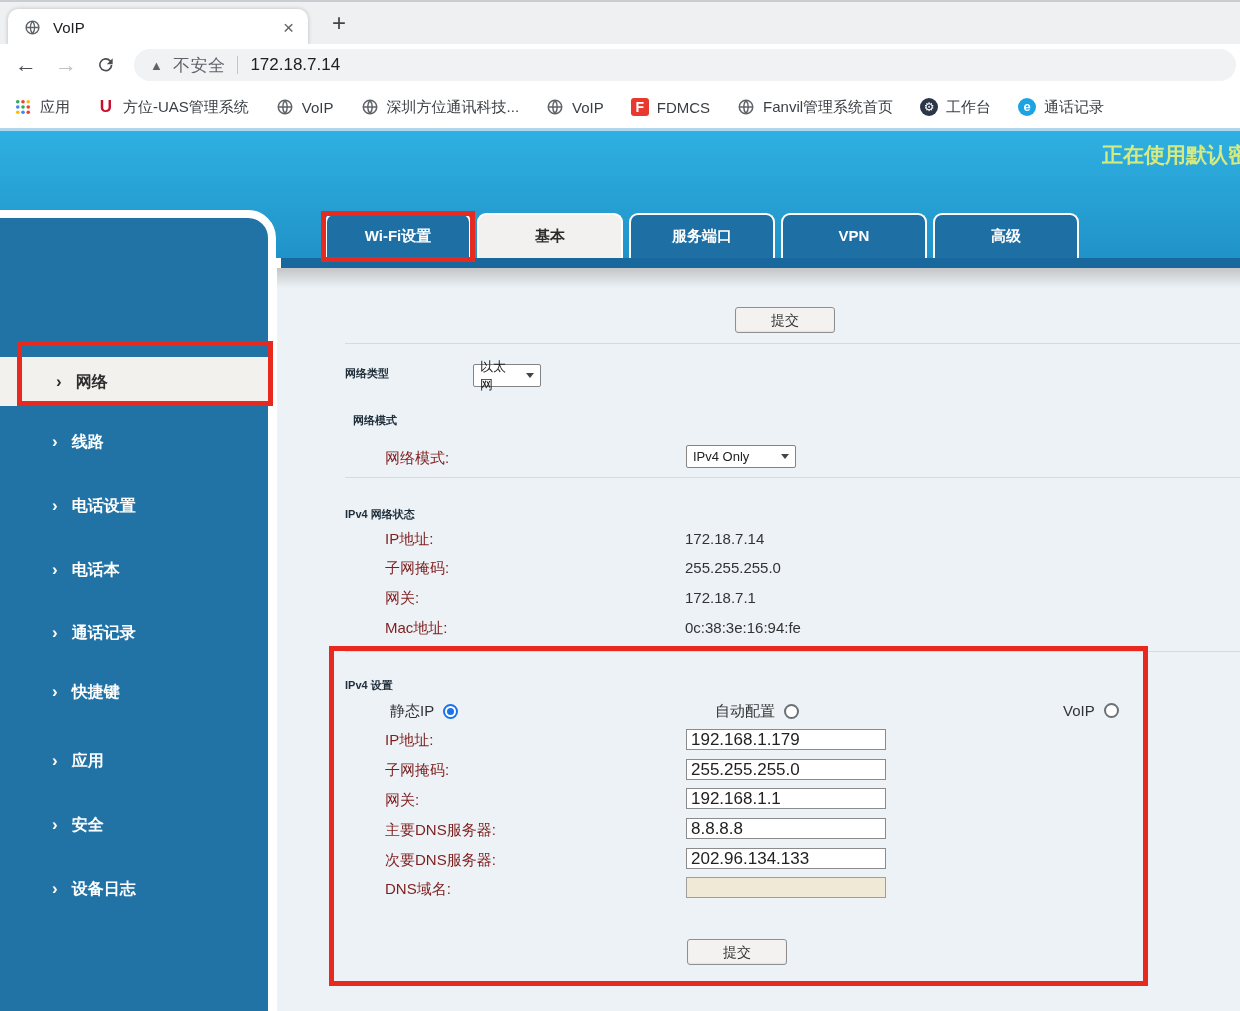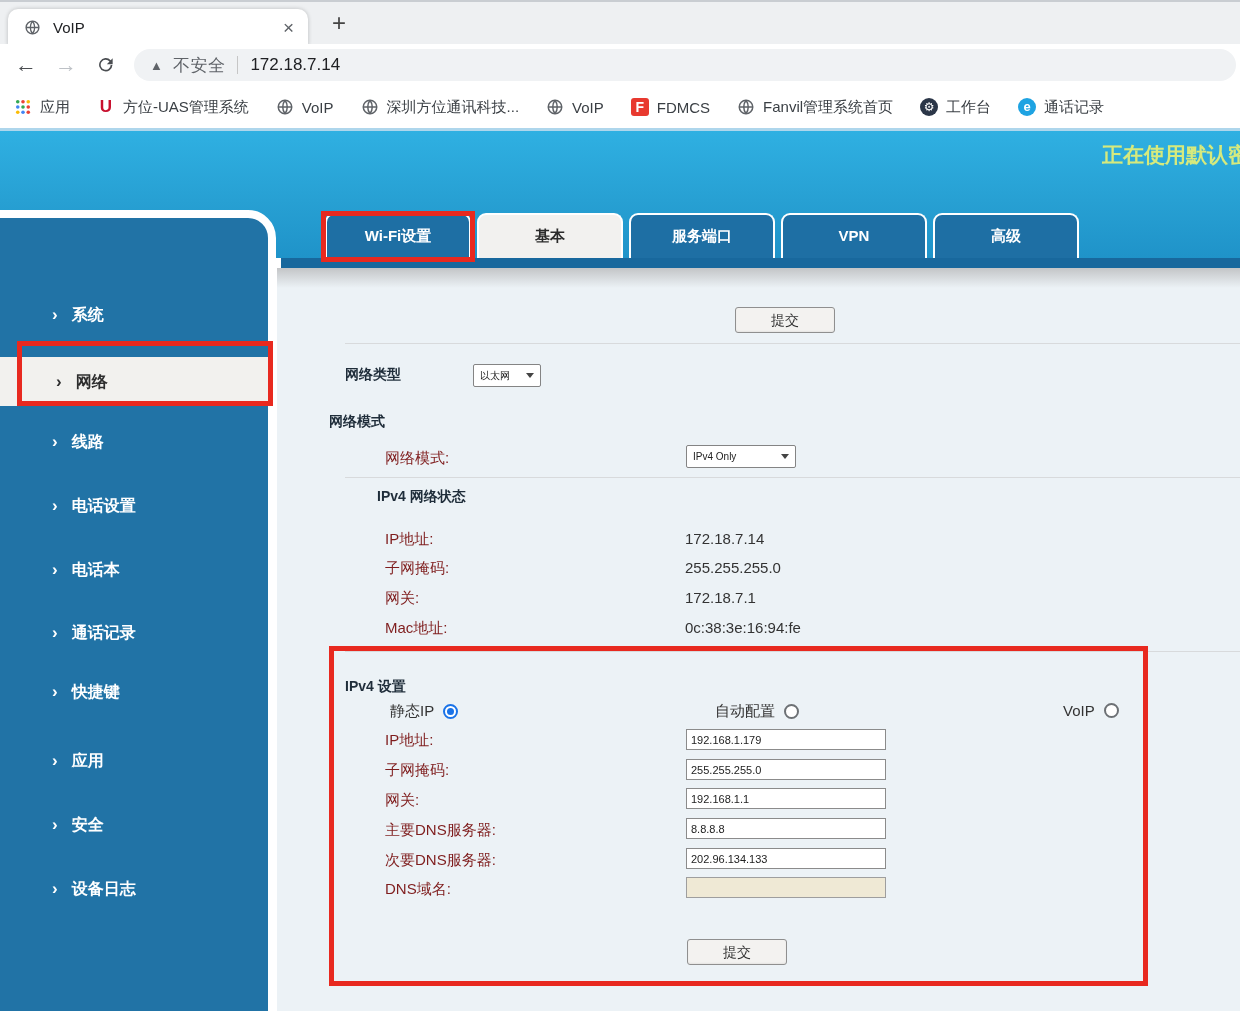--- a/index.html
+++ b/index.html
@@ -49,40 +49,40 @@
 
   
   .tabsrow { position:absolute; left:325px; top:213px; height:45px; display:flex; gap:6px; }
   .ptab { width:146px; height:45px; background:#1e6fa4; border:2px solid #fff; border-bottom:none; border-radius:9px 9px 0 0; color:#fff; font-weight:bold; font-size:15px; text-align:center; line-height:41px; }
   .ptab.active { background:#f2f1ef; color:#2b2b2b; }
 
   
   .content { position:absolute; left:277px; top:268px; width:1141px; height:743px; font-size:15px; color:#333; }
   .divider { position:absolute; left:68px; right:0; height:1px; background:#d8dadc; }
   .dv1{top:75px} .dv2{top:209px} .dv3{top:383px}
-  .sechead { position:absolute; font-weight:bold; color:#1f2d3a; font-size:14px; white-space:nowrap; }
+  .sechead { position:absolute; font-weight:bold; color:#1f2d3a; font-size:11px; white-space:nowrap; }
   .btn { position:absolute; width:100px; height:26px; background:#f3f2f0; border:1px solid #8f8f8f; border-radius:3px; font-size:14px; color:#333; text-align:center; line-height:24px; box-shadow:inset 0 -1px 2px rgba(0,0,0,.06); }
   .btn-top{ left:458px; top:39px; }
   .btn-bottom{ left:410px; top:671px; }
   .lbl { position:absolute; white-space:nowrap; color:#7f1d1d; }
   .val { position:absolute; white-space:nowrap; color:#333; }
-  .selectbox { position:absolute; height:23px; background:#fff; border:1px solid #848484; border-radius:2px; display:flex; align-items:center; justify-content:space-between; padding:0 6px; font-size:10px; color:#222; }
+  .selectbox { position:absolute; height:23px; background:#fff; border:1px solid #848484; border-radius:2px; display:flex; align-items:center; justify-content:space-between; padding:0 6px; font-size:13px; color:#222; }
   .caret { width:0; height:0; border-left:4px solid transparent; border-right:4px solid transparent; border-top:5px solid #444; margin-left:8px; }
   .sel-nettype { left:196px; top:96px; width:68px; }
   .sel-netmode { left:409px; top:177px; width:110px; }
   .sr0{top:262px} .sr1{top:291px} .sr2{top:321px} .sr3{top:351px}
   .stat-l { left:108px; } .stat-v { left:408px; }
   .radiogrp { position:absolute; top:434px; display:flex; align-items:center; gap:9px; white-space:nowrap; }
   .rg0{left:113px} .rg1{left:438px} .rg2{left:786px}
   .radio { width:15px; height:15px; border:2px solid #6d7175; border-radius:50%; background:#fff; display:inline-flex; align-items:center; justify-content:center; }
   .radio.checked { border-color:#1a73e8; }
   .radio.checked .dot { width:7px; height:7px; border-radius:50%; background:#1a73e8; }
   .fl0{top:463px} .fl1{top:493px} .fl2{top:523px} .fl3{top:553px} .fl4{top:583px} .fl5{top:612px}
   .fld-l { left:108px; }
-  .txt { position:absolute; left:409px; width:200px; height:21px; border:1px solid #8b8b8b; background:#fff; font-size:11px; color:#222; padding:0 4px; font-family:"Liberation Sans","DejaVu Sans",sans-serif; }
+  .txt { position:absolute; left:409px; width:200px; height:21px; border:1px solid #8b8b8b; background:#fff; font-size:17px; color:#222; padding:0 4px; font-family:"Liberation Sans","DejaVu Sans",sans-serif; }
   .fi0{top:461px} .fi1{top:491px} .fi2{top:520px} .fi3{top:550px} .fi4{top:580px} .fi5{top:609px}
   .txt.disabled { background:#efe9d5; border-color:#9e9e9e; }
 
   
   .redbox { position:absolute; border:5px solid #e8291f; background:transparent; }
   .red-tab { left:321px; top:211px; width:154px; height:51px; }
   .red-side { left:17px; top:341px; width:256px; height:65px; }
   .red-ipv4 { left:52px; top:378px; width:819px; height:340px; }
 </style>
 </head>
@@ -179,21 +179,20 @@
   <div class="blueline"></div>
 
   <div class="pgheader">
     <div class="notice">正在使用默认密码</div>
   </div>
   <div class="substrip"></div>
   <div class="contentbg"></div>
   <div class="fade"></div>
 
   <div class="sidepanel">
-    <div class="side-item si0"><span class="chev">›</span><span>系统</span></div>
     <div class="side-item active si1"><span class="chev">›</span><span>网络</span></div>
     <div class="side-item si2"><span class="chev">›</span><span>线路</span></div>
     <div class="side-item si3"><span class="chev">›</span><span>电话设置</span></div>
     <div class="side-item si4"><span class="chev">›</span><span>电话本</span></div>
     <div class="side-item si5"><span class="chev">›</span><span>通话记录</span></div>
     <div class="side-item si6"><span class="chev">›</span><span>快捷键</span></div>
     <div class="side-item si7"><span class="chev">›</span><span>应用</span></div>
     <div class="side-item si8"><span class="chev">›</span><span>安全</span></div>
     <div class="side-item si9"><span class="chev">›</span><span>设备日志</span></div>
   </div>
@@ -209,29 +208,29 @@
   <div class="content">
     <div class="btn btn-top">提交</div>
     <div class="divider dv1"></div>
 
     <div class="sechead" style="left:68px; top:98px;">网络类型</div>
     <div class="selectbox sel-nettype">
       <span>以太网</span>
       <span class="caret"></span>
     </div>
 
-    <div class="sechead" style="left:52px; top:145px;">网络模式</div>
+    <div class="sechead" style="left:76px; top:145px;">网络模式</div>
     <div class="lbl" style="left:108px; top:181px;">网络模式:</div>
     <div class="selectbox sel-netmode">
       <span>IPv4 Only</span>
       <span class="caret"></span>
     </div>
     <div class="divider dv2"></div>
 
-    <div class="sechead" style="left:68px; top:220px;margin-left:32px;">IPv4 网络状态</div>
+    <div class="sechead" style="left:68px; top:239px;">IPv4 网络状态</div>
     <div class="lbl stat-l sr0">IP地址:</div>
     <div class="val stat-v sr0">172.18.7.14</div>
     <div class="lbl stat-l sr1">子网掩码:</div>
     <div class="val stat-v sr1">255.255.255.0</div>
     <div class="lbl stat-l sr2">网关:</div>
     <div class="val stat-v sr2">172.18.7.1</div>
     <div class="lbl stat-l sr3">Mac地址:</div>
     <div class="val stat-v sr3">0c:38:3e:16:94:fe</div>
     <div class="divider dv3"></div>
 

